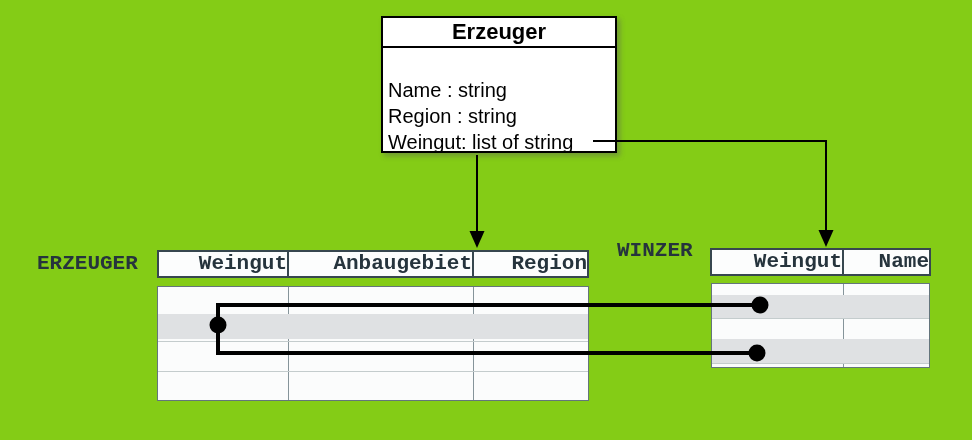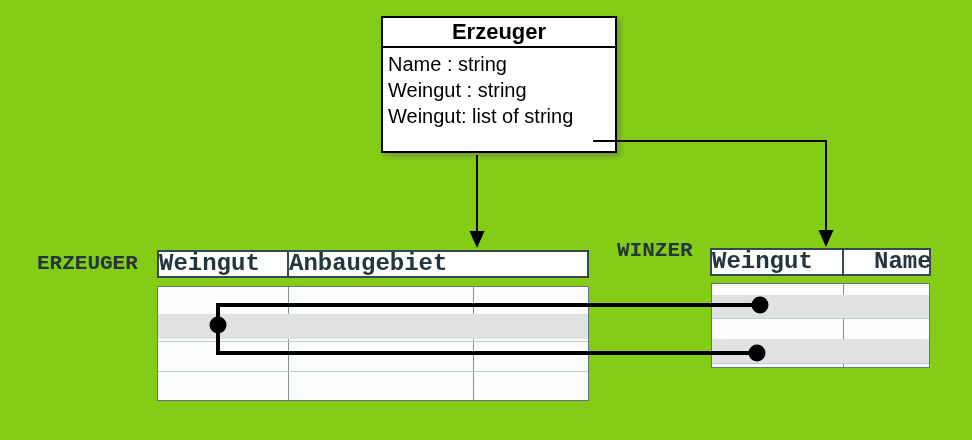--- a/index.html
+++ b/index.html
@@ -30,20 +30,21 @@
     line-height: 28px;
     text-align: center;
     font-weight: bold;
     font-size: 22px;
     color: #000000;
     border-bottom: 2px solid #000000;
     font-family: "Liberation Sans", sans-serif;
   }
   .class-box-attrs {
     padding: 3px 0 0 5px;
+    margin-top: 26px;
   }
   .class-attr {
     font-size: 20px;
     line-height: 26px;
     color: #000000;
     white-space: nowrap;
     font-family: "Liberation Sans", sans-serif;
   }
 
   
@@ -68,24 +69,24 @@
     background: #fcfdfd;
     box-sizing: border-box;
     display: flex;
     z-index: 2;
   }
   #erzeuger-header { left: 157px; top: 250px; width: 432px; }
   #winzer-header   { left: 710px; top: 248px; width: 221px; }
   .hdr-cell {
     font-family: "Liberation Mono", monospace;
     font-weight: bold;
-    font-size: 24px;
+    font-size: 21px;
     line-height: 24px;
     color: #26343d;
-    text-align: left;
+    text-align: right;
     border-right: 2px solid #37474f;
     box-sizing: border-box;
     overflow: hidden;
   }
   .hdr-cell:last-child { border-right: none; }
   #erz-col-0 { width: 130px; }
   #erz-col-1 { width: 185px; }
   #erz-col-2 { width: 113px; }
   #win-col-0 { width: 132px; }
   #win-col-1 { width: 85px; padding-left: 30px;  }
@@ -147,30 +148,31 @@
 </style>
 </head>
 <body>
 
 <div id="canvas">
 
   <div class="class-box">
     <div class="class-box-title">Erzeuger</div>
     <div class="class-box-attrs">
       <div class="class-attr">Name : string</div>
-      <div class="class-attr">Weingut : string</div>
+      <div class="class-attr">Region : string</div>
       <div class="class-attr">Weingut: list of string</div>
     </div>
   </div>
 
   <div id="erzeuger-label" class="table-label">ERZEUGER</div>
 
   <div id="erzeuger-header" class="tbl-header">
     <div id="erz-col-0" class="hdr-cell">Weingut</div>
     <div id="erz-col-1" class="hdr-cell">Anbaugebiet</div>
+    <div id="erz-col-2" class="hdr-cell">Region</div>
   </div>
 
   <div id="erzeuger-body" class="tbl-body">
     <div id="erz-vline-0" class="vline"></div>
     <div id="erz-vline-1" class="vline"></div>
     <div id="erz-band" class="row-band"></div>
     <div id="erz-hline-0" class="hline"></div>
     <div id="erz-hline-1" class="hline"></div>
   </div>
 

